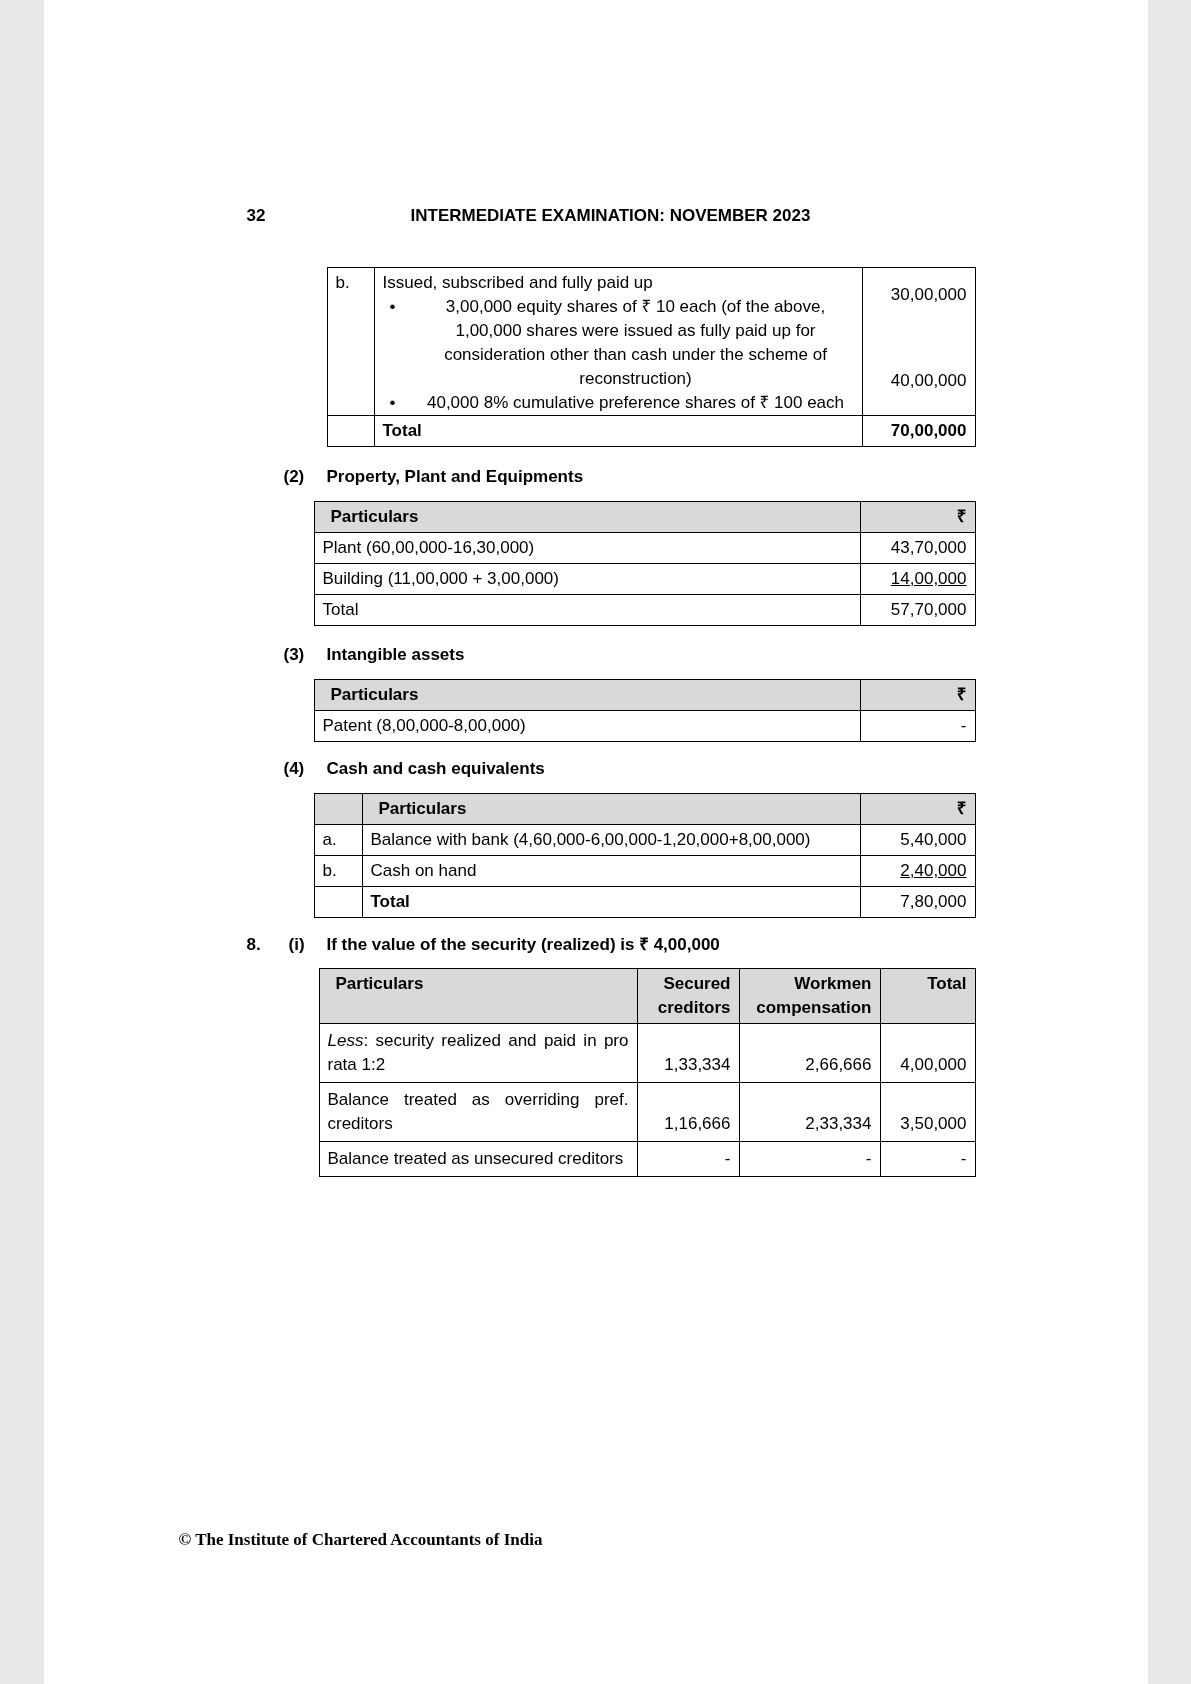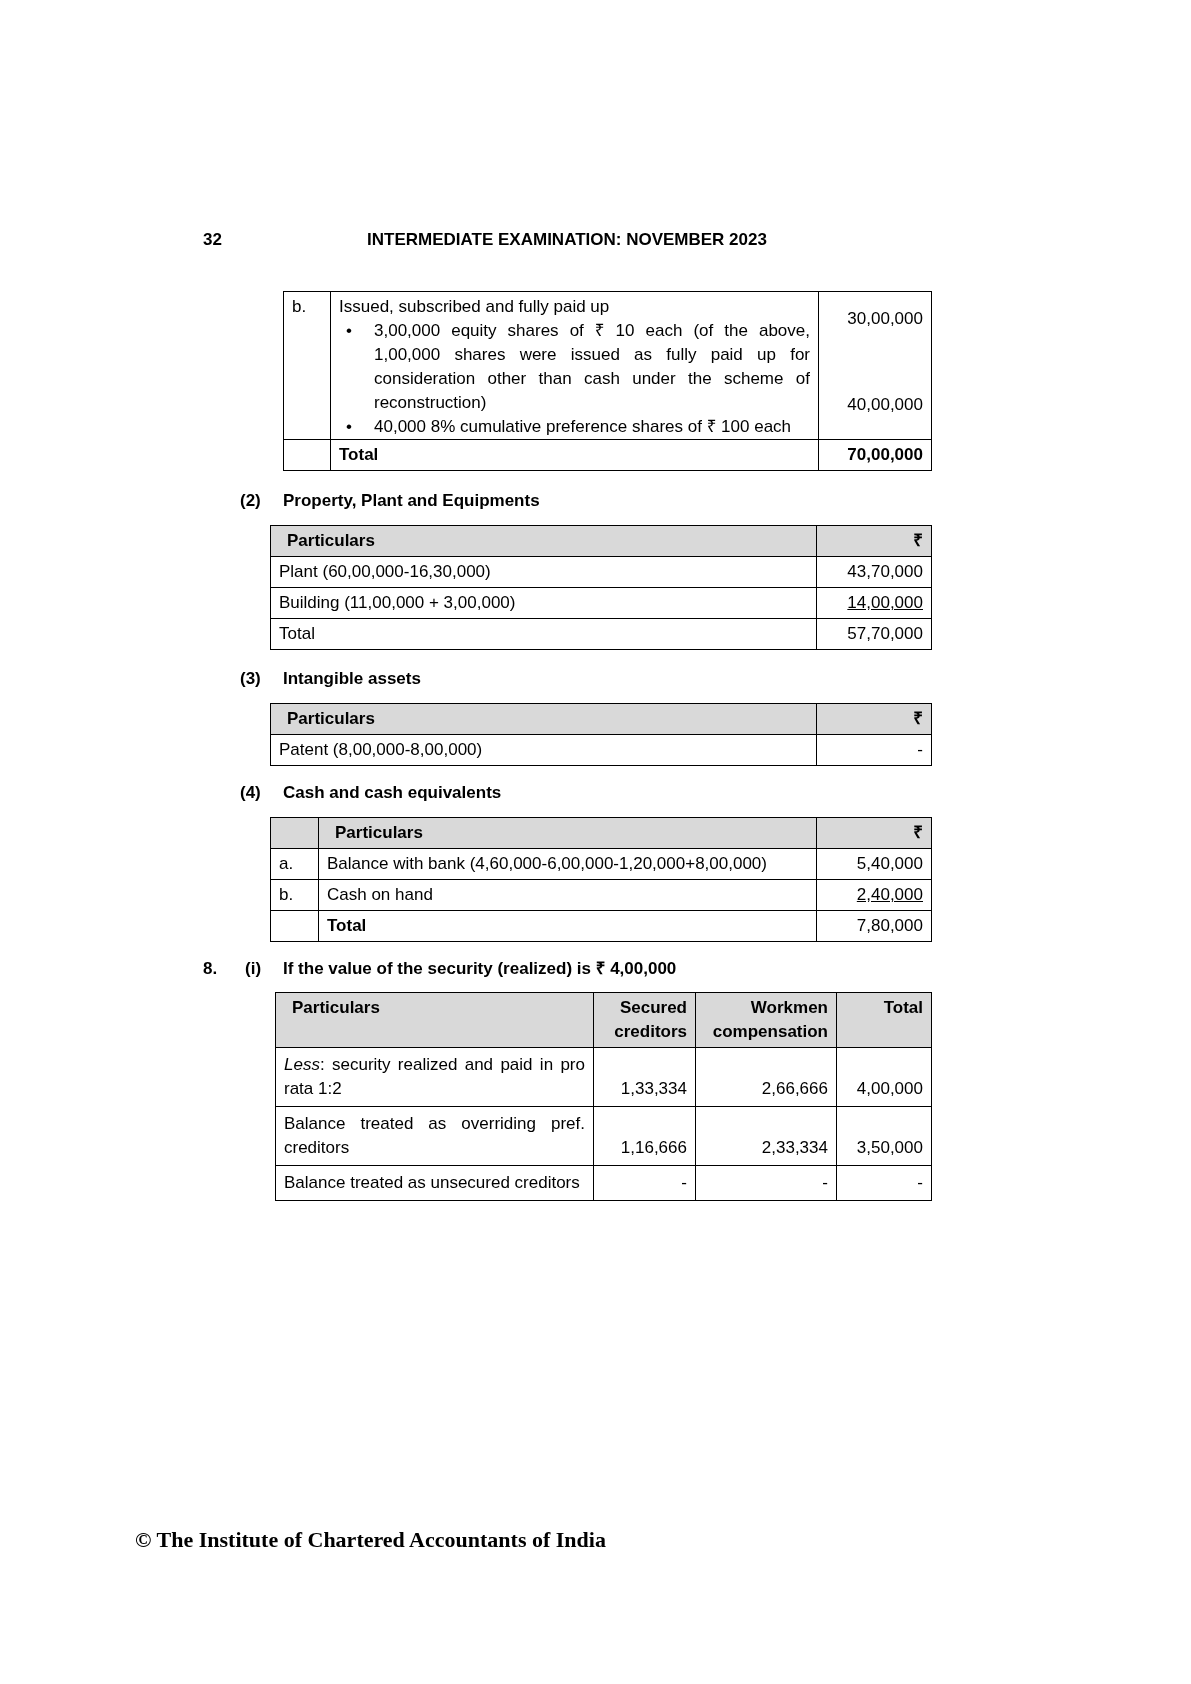--- a/index.html
+++ b/index.html
@@ -1,42 +1,42 @@
 <!DOCTYPE html>
 <html><head>
 <meta charset="utf-8">
 <style>
   * { margin:0; padding:0; box-sizing:border-box; }
   html,body { background:#e8e8e8; }
   .page {
-    width:1191px; height:1684px; background:#ffffff; position:relative;
+    width:1104px; height:1684px; background:#ffffff; position:relative;
     font-family:"Liberation Sans", sans-serif; font-size:17px; line-height:24px; color:#000;
     margin:0 auto; overflow:hidden;
   }
   .content { position:absolute; left:203px; top:204px; width:728px; }
 
   .page-header { position:relative; height:24px; font-weight:bold; }
   .page-num { position:absolute; left:0; top:0; }
-  .page-title { display:block; text-align:center;margin-top:24px; }
+  .page-title { display:block; text-align:center; }
 
   table { border-collapse:collapse; table-layout:fixed; }
   td, th { border:1.5px solid #000; vertical-align:top; padding:3px 8px; text-align:left; font-weight:normal; }
   .gray { background:#d9d9d9; font-weight:bold;padding-left:16px; }
   .amt { text-align:right; }
   .bold { font-weight:bold; }
   .ul-num { text-decoration:underline; }
   .just { text-align:justify; }
   .italic { font-style:italic; }
 
   
   .t1 { margin:39px 0 0 80px; width:648px; }
   .t1 .desc { padding-bottom:0; }
   .bullet { display:flex; }
   .bullet .dot { width:35px; flex:0 0 35px; padding-left:7px; }
-  .bullet .btext { flex:1; }
+  .bullet .btext { flex:1;text-align:center; }
   .amt-a { margin-top:12px; }
   .amt-b { margin-top:62px; }
 
   
   .sec-heading { position:relative; font-weight:bold; padding-left:80px; margin-top:18px; }
   .sec-num { position:absolute; left:37px; top:0; }
   .q-num { position:absolute; left:0; top:0; }
   .q-sub { position:absolute; left:42px; top:0; }
 
   
@@ -45,21 +45,21 @@
 
   
   .t5 { margin:11px 0 0 72px; width:656px; }
   .t5 th { vertical-align:top; }
   .t5 th.amt { text-align:right; }
   .t5 td { padding-top:5px; padding-bottom:5px; }
   .t5 .vbottom { vertical-align:bottom; }
 
   .footer {
     position:absolute; left:135px; top:1528px;
-    font-family:"Liberation Serif", serif; font-weight:bold; font-size:22px;
+    font-family:"Liberation Serif", serif; font-weight:bold; font-size:17px;
   }
 </style>
 </head>
 <body>
 
 <div class="page">
   <div class="content">
 
     <div class="page-header">
       <span class="page-num">32</span>

